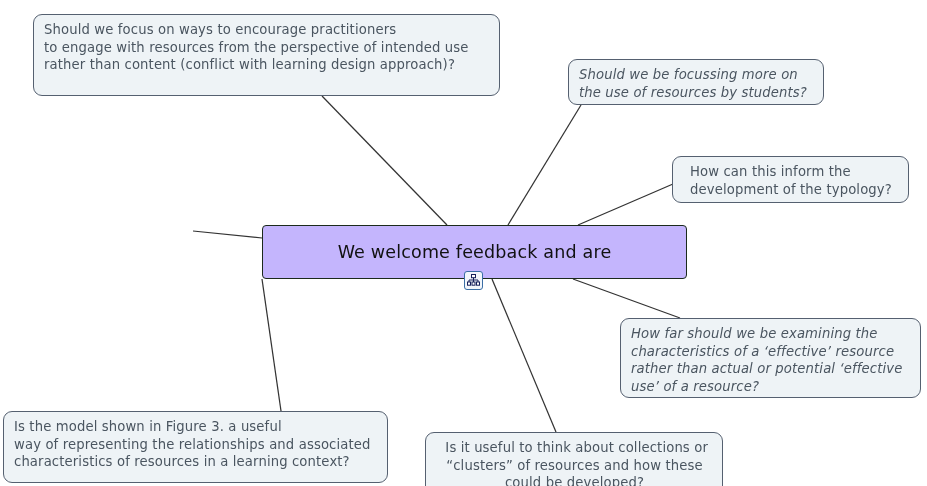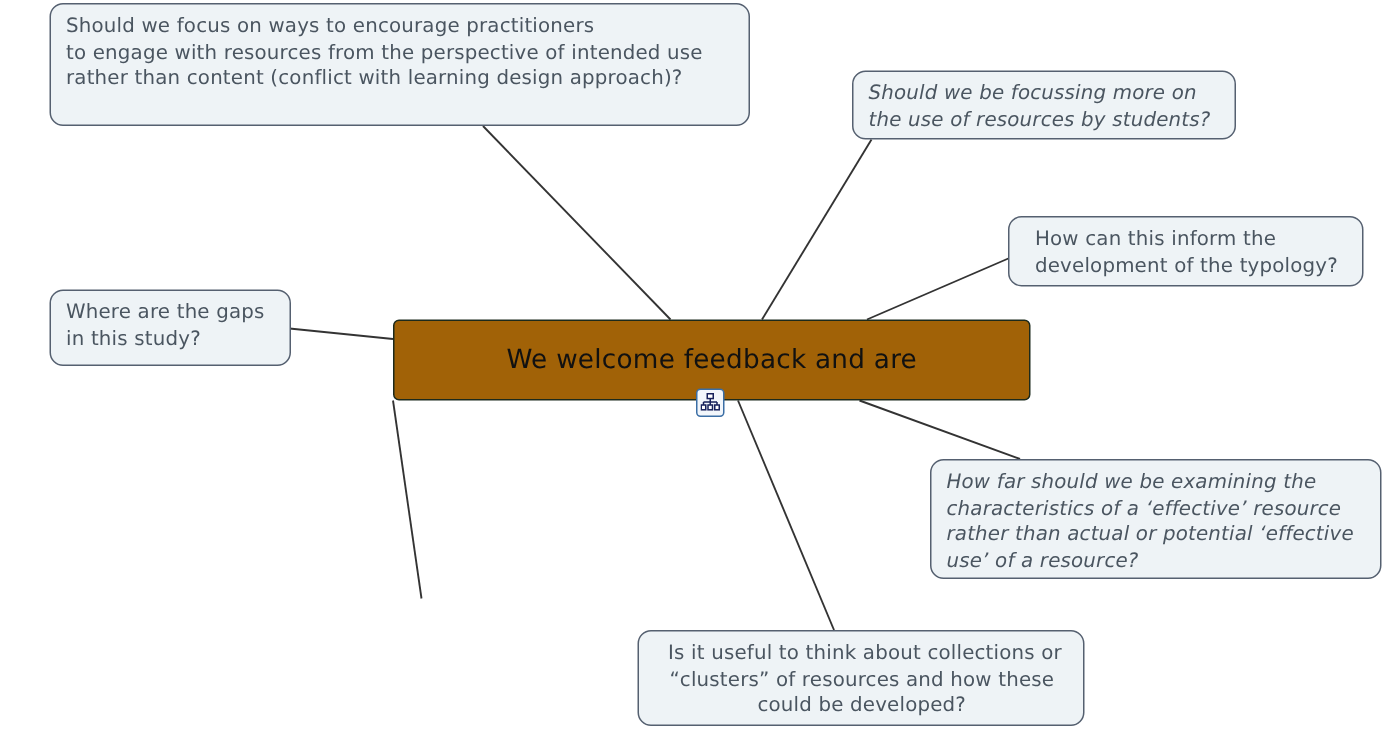--- a/index.html
+++ b/index.html
@@ -2,40 +2,40 @@
 <html><head>
 <meta charset="utf-8">
 <style>
   html,body{margin:0;padding:0;}
   body{
     width:927px;height:486px;
     background:#ffffff;
     font-family:"DejaVu Sans", sans-serif;
     overflow:hidden;
   }
-  #canvas{position:relative;width:927px;height:450px;}
+  #canvas{position:relative;width:927px;height:450px;margin-top:12px;}
 
   #edges{position:absolute;left:0;top:0;width:927px;height:486px;}
 
   .node{
     position:absolute;
     box-sizing:border-box;
     border-radius:9px;
     background:#eef3f6;
     border:1.3px solid #556070;
     color:#4a5560;
     font-size:13.2px;
     line-height:1.33;
     padding:6px 9px 6px 10px;
     white-space:pre;
     letter-spacing:.01em;
   }
 
   .node.center{
-    background:#a16207;
+    background:#c4b5fd;
     border:1.5px solid #1c2a1c;
     color:#111;
     font-size:17.5px;
     line-height:1.4;
     text-align:center;
     padding:7px 10px;
     border-radius:4px;
     display:flex;
     flex-direction:column;
     align-items:center;
@@ -83,22 +83,20 @@
   <div class="node n-topleft"><span>Should we focus on ways to encourage practitioners</span>
 <span>to engage with resources from the perspective of intended use</span>
 <span>rather than content (conflict with learning design approach)?</span></div>
 
   <div class="node n-topright"><span>Should we be focussing more on</span>
 <span>the use of resources by students?</span></div>
 
   <div class="node n-typology"><span>How can this inform the</span>
 <span>development of the typology?</span></div>
 
-  <div class="node n-gaps"><span>Where are the gaps</span>
-<span>in this study?</span></div>
 
   <div class="node center n-center">
     <div>We welcome feedback and are</div>
   </div>
 
   <div class="badge">
     <svg width="13" height="13" viewBox="0 0 13 13">
       <rect x="4.5" y="0.5" width="4" height="3.2" fill="#ffffff" stroke="#16205a" stroke-width="1"></rect>
       <line x1="6.5" y1="3.7" x2="6.5" y2="6" stroke="#16205a" stroke-width="1"></line>
       <line x1="2" y1="6" x2="11" y2="6" stroke="#16205a" stroke-width="1"></line>
@@ -113,14 +111,17 @@
 
   <div class="node n-effective"><span>How far should we be examining the</span>
 <span>characteristics of a ‘effective’ resource</span>
 <span>rather than actual or potential ‘effective</span>
 <span>use’ of a resource?</span></div>
 
   <div class="node n-clusters"><span> Is it useful to think about collections or</span>
 <span>“clusters” of resources and how these</span>
 <span>could be developed?</span></div>
 
+  <div class="node n-model"><span>Is the model shown in Figure 3. a useful</span>
+<span>way of representing the relationships and associated</span>
+<span>characteristics of resources in a learning context?</span></div>
 
 </div>
 
 </body></html>

